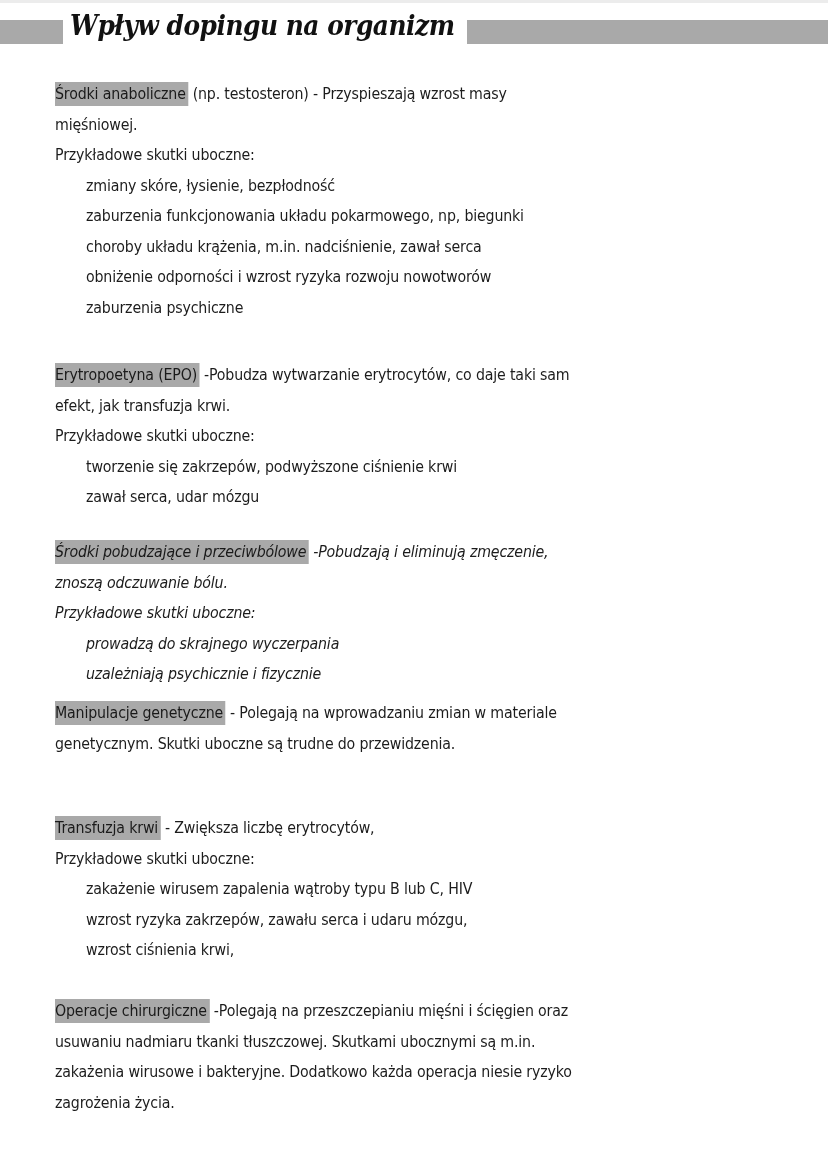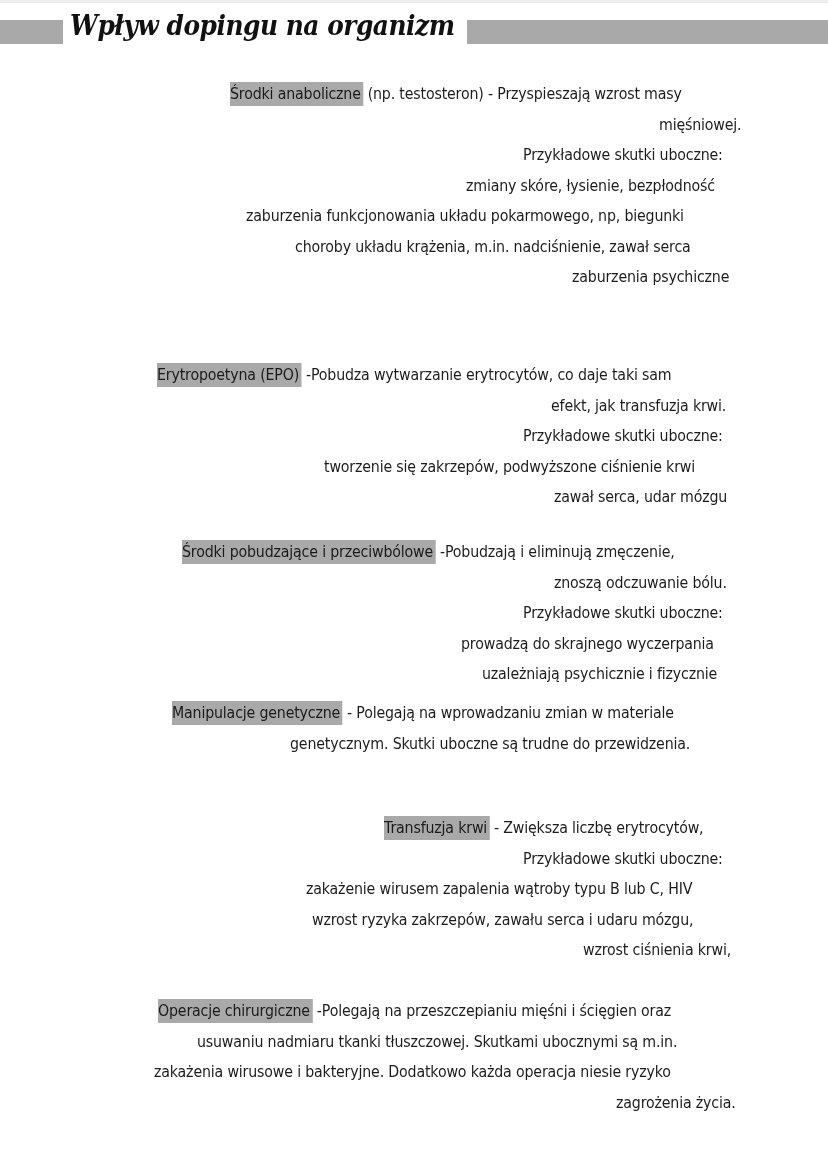--- a/index.html
+++ b/index.html
@@ -54,21 +54,21 @@
       position: absolute;
       left: 55px; top: 79px;
       width: 700px;
       font-family: "DejaVu Sans", sans-serif;
       font-size: 16.5px;
       line-height: 30.5px;
       letter-spacing: -0.2px;
       color: #1c1c1c;
     }
     .section { position: absolute; left: 0; width: 700px; }
-    .line { white-space: nowrap; height: 30.5px; text-align: right; }
+    .line { white-space: nowrap; height: 30.5px; }
     .indent { padding-left: 31px; }
     .hl {
       background: #a9a9a9;
       padding: 2px 3px 3px 0;
       color: #1a1a1a;
     }
     .cond {
       display: inline-block;
       transform: scaleX(0.86);
       transform-origin: left center;
@@ -87,32 +87,33 @@
 
 <div class="content">
 
   <div class="section" style="top:0px;">
     <div class="line"><span class="cond"><span class="hl">Środki anaboliczne</span><span> (np. testosteron) - Przyspieszają wzrost masy</span></span></div>
     <div class="line"><span class="cond">mięśniowej.</span></div>
     <div class="line"><span class="cond">Przykładowe skutki uboczne:</span></div>
     <div class="line indent"><span class="cond">zmiany skóre, łysienie, bezpłodność</span></div>
     <div class="line indent"><span class="cond">zaburzenia funkcjonowania układu pokarmowego, np, biegunki</span></div>
     <div class="line indent"><span class="cond">choroby układu krążenia, m.in. nadciśnienie, zawał serca</span></div>
+    <div class="line indent"><span class="cond">obniżenie odporności i wzrost ryzyka rozwoju nowotworów</span></div>
     <div class="line indent"><span class="cond">zaburzenia psychiczne</span></div>
   </div>
 
   <div class="section" style="top:281px;">
     <div class="line"><span class="cond"><span class="hl">Erytropoetyna (EPO)</span><span> -Pobudza wytwarzanie erytrocytów, co daje taki sam</span></span></div>
     <div class="line"><span class="cond">efekt, jak transfuzja krwi.</span></div>
     <div class="line"><span class="cond">Przykładowe skutki uboczne:</span></div>
     <div class="line indent"><span class="cond">tworzenie się zakrzepów, podwyższone ciśnienie krwi</span></div>
     <div class="line indent"><span class="cond">zawał serca, udar mózgu</span></div>
   </div>
 
-  <div class="section" style="top:458px;">
+  <div class="section" style="top:458px;font-style:italic;">
     <div class="line"><span class="cond"><span class="hl">Środki pobudzające i przeciwbólowe</span><span> -Pobudzają i eliminują zmęczenie,</span></span></div>
     <div class="line"><span class="cond">znoszą odczuwanie bólu.</span></div>
     <div class="line"><span class="cond">Przykładowe skutki uboczne:</span></div>
     <div class="line indent"><span class="cond">prowadzą do skrajnego wyczerpania</span></div>
     <div class="line indent"><span class="cond">uzależniają psychicznie i fizycznie</span></div>
   </div>
 
   <div class="section" style="top:619px;">
     <div class="line"><span class="cond"><span class="hl">Manipulacje genetyczne</span><span> - Polegają na wprowadzaniu zmian w materiale</span></span></div>
     <div class="line"><span class="cond">genetycznym. Skutki uboczne są trudne do przewidzenia.</span></div>

